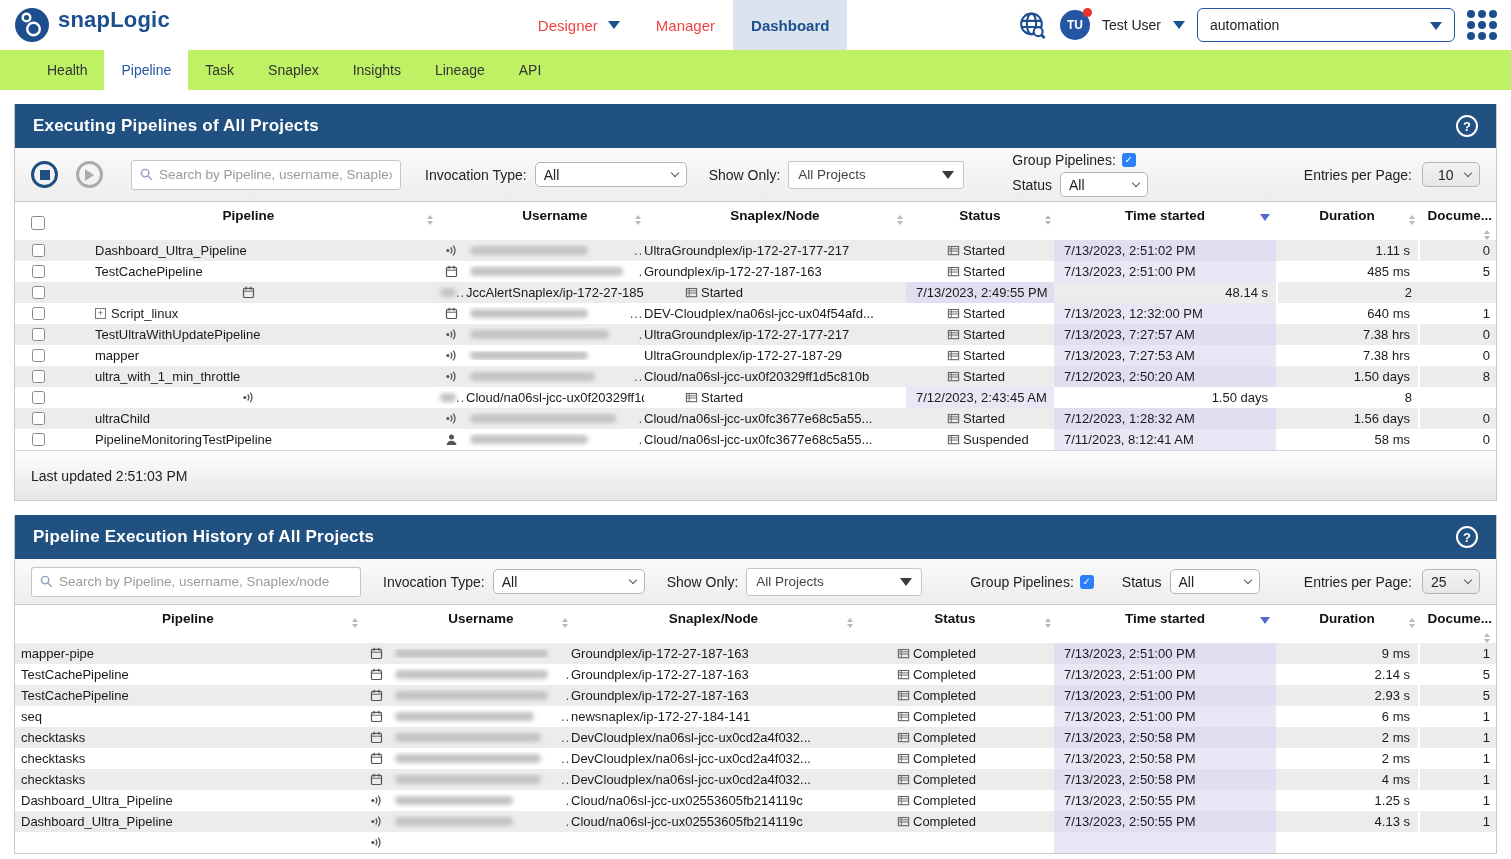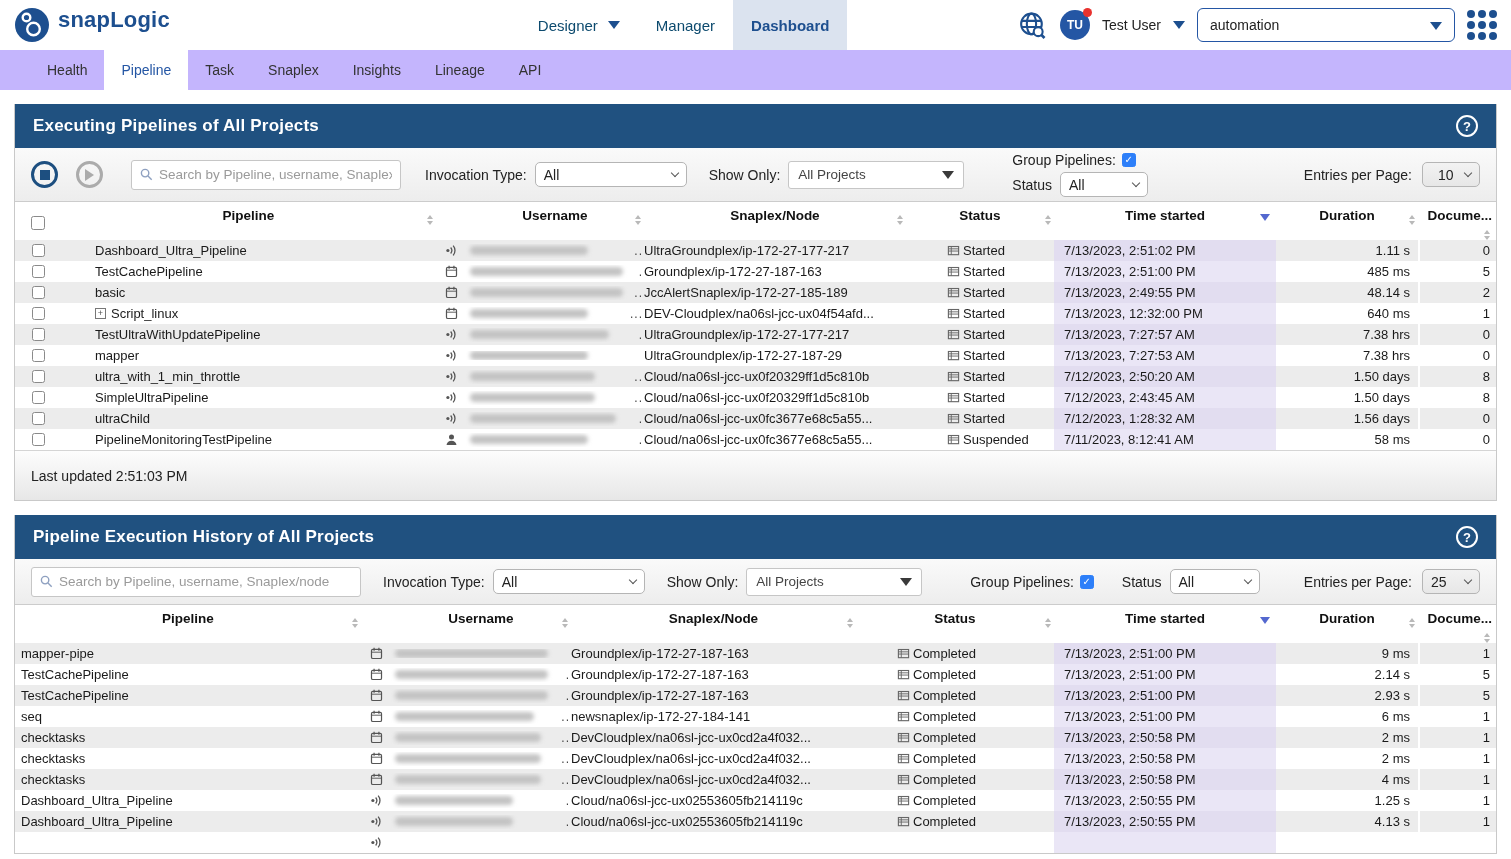--- a/index.html
+++ b/index.html
@@ -4,34 +4,34 @@
 <style>
   * { margin:0; padding:0; box-sizing:border-box; }
   html,body { width:1511px; height:859px; overflow:hidden; background:#fff;
     font-family:"Liberation Sans","DejaVu Sans",sans-serif; color:#222; }
 
   
   .tophdr { height:50px; background:#fff; display:flex; align-items:center; padding:0 14px; }
   .brand { display:flex; align-items:flex-start; gap:8px; }
   .brand-name { font-size:22px; font-weight:bold; color:#1d4f8f; letter-spacing:.2px; }
   .topnav { display:flex; align-items:center; height:50px; margin-left:350px; }
-  .topnav-item { font-size:15px; color:#0c4a6e; padding:0 18px; height:50px; display:flex; align-items:center; gap:10px; cursor:pointer; }
+  .topnav-item { font-size:15px; color:#ef4444; padding:0 18px; height:50px; display:flex; align-items:center; gap:10px; cursor:pointer; }
   .topnav-item.active { background:#dbe3ef; color:#1d4f8f; font-weight:bold; }
   .caret { width:0; height:0; border:6px solid transparent; border-top:8px solid #1d4f8f; margin-top:6px; }
   .tophdr-right { margin-left:auto; display:flex; align-items:center; gap:12px; }
   .avatar-wrap { position:relative; }
   .avatar { width:30px; height:30px; border-radius:50%; background:#2456a4; color:#fff; font-size:12px; font-weight:bold; display:flex; align-items:center; justify-content:center; }
   .avatar-dot { position:absolute; top:-2px; right:-2px; width:9px; height:9px; border-radius:50%; background:#e8322e; }
   .username-lbl { font-size:14px; color:#222; }
   .org-select { width:258px; height:34px; border:1.5px solid #2456a4; border-radius:6px; display:flex; align-items:center; justify-content:space-between; padding:0 12px; font-size:14px; color:#222; background:#fff; cursor:pointer; }
   .waffle { display:grid; grid-template-columns:repeat(3,8px); grid-template-rows:repeat(3,8px); gap:3px; cursor:pointer; }
   .waffle i { width:8px; height:8px; border-radius:50%; background:#1d4f8f; }
 
   
-  .tabbar { height:40px; background:#c4b5fd; display:flex; align-items:center; padding:0 14px 0 30px; }
+  .tabbar { height:40px; background:#bef264; display:flex; align-items:center; padding:0 14px 0 30px; }
   .tab { height:40px; display:flex; align-items:center; padding:0 17px; font-size:14px; color:#333; cursor:pointer; }
   .tab.active { background:#fff; color:#2456a4; }
   .tabbar-right { margin-left:auto; display:flex; align-items:center; gap:8px; }
   .btn-download { height:28px; padding:0 10px; background:linear-gradient(#f8f8f8,#e6e6e6); border:1px solid #bbb; border-radius:3px; font-size:14px; color:#333; display:flex; align-items:center; cursor:pointer; margin-right:-6px; }
   .seg { display:flex; }
   .seg-btn { height:30px; padding:0 13px; background:#fff; border:1px solid #c9c9c9; border-left:none; font-size:14px; font-weight:bold; color:#222; display:flex; align-items:center; cursor:pointer; }
   .seg-btn:first-child { border-left:1px solid #c9c9c9; }
   .seg-btn.active { background:#26508d; border-color:#26508d; color:#fff; }
   .datelbl { font-size:14px; font-weight:bold; color:#222; }
   .dateinput { width:72px; height:22px; border:1px solid #a9a9a9; background:#fff; }
@@ -353,23 +353,20 @@
           <span>Started</span>
         </div>
         <div class="cell c-time">7/13/2023, 2:51:00 PM</div>
         <div class="cell c-dur">485 ms</div>
         <div class="cell c-docs">5</div>
       </div>
       <div class="trow stripe">
         <div class="cell c-check">
           <span class="cb"></span>
         </div>
-        <div class="cell c-pipe">
-          <span>basic</span>
-        </div>
         <div class="cell c-type">
           <svg viewBox="0 0 14 14" width="13" height="13">
             <rect x="1.6" y="2.6" width="10.8" height="9.8" rx="1.4" fill="none" stroke="#555" stroke-width="1.3"></rect>
             <line x1="4.4" y1="0.8" x2="4.4" y2="4" stroke="#555" stroke-width="1.3"></line>
             <line x1="9.6" y1="0.8" x2="9.6" y2="4" stroke="#555" stroke-width="1.3"></line>
             <line x1="1.6" y1="5.6" x2="12.4" y2="5.6" stroke="#555" stroke-width="1"></line>
           </svg>
         </div>
         <div class="cell c-user">
           <span class="blurred" style="width:153px"></span>
@@ -525,23 +522,20 @@
           </span>
           <span>Started</span>
         </div>
         <div class="cell c-time">7/12/2023, 2:50:20 AM</div>
         <div class="cell c-dur">1.50 days</div>
         <div class="cell c-docs">8</div>
       </div>
       <div class="trow">
         <div class="cell c-check">
           <span class="cb"></span>
-        </div>
-        <div class="cell c-pipe">
-          <span>SimpleUltraPipeline</span>
         </div>
         <div class="cell c-type">
           <svg viewBox="0 0 14 14" width="13" height="13">
             <circle cx="3.1" cy="7" r="1.7" fill="#555"></circle>
             <path d="M6.1 3.8 A5 5 0 0 1 6.1 10.2" stroke="#555" fill="none" stroke-width="1.4"></path>
             <path d="M8.8 1.7 A8.2 8.2 0 0 1 8.8 12.3" stroke="#555" fill="none" stroke-width="1.4"></path>
           </svg>
         </div>
         <div class="cell c-user">
           <span class="blurred" style="width:125px"></span>

